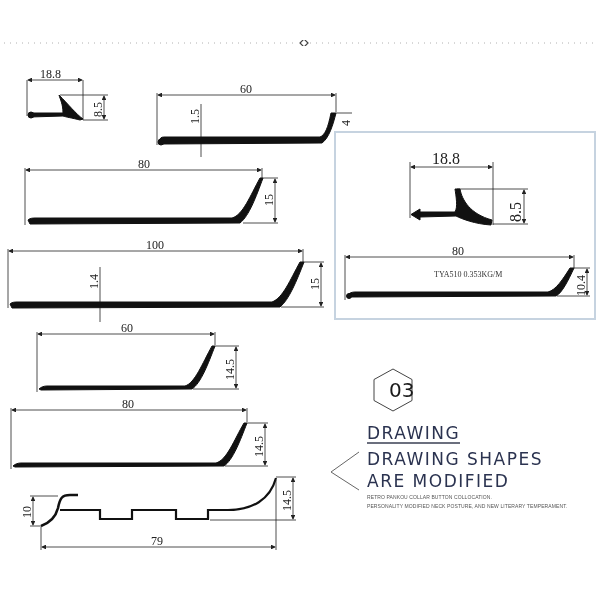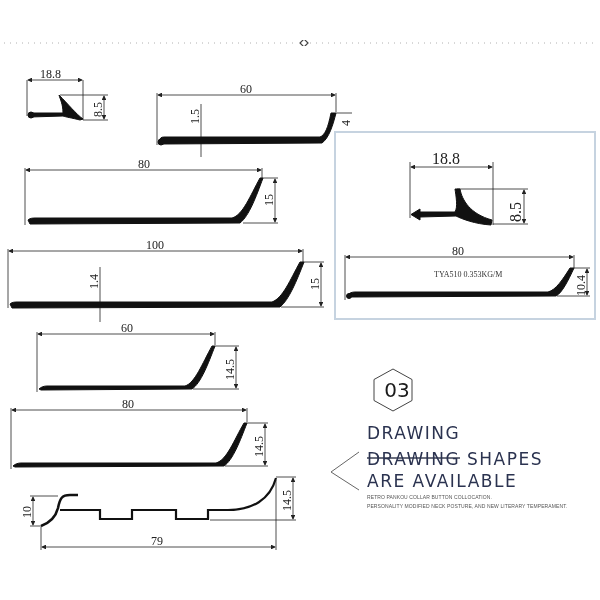--- a/index.html
+++ b/index.html
@@ -7,22 +7,22 @@
     .abs { position: absolute; }
     .divider { left: 0; top: 40px; width: 600px; height: 6px; }
     svg.drawing { position: absolute; left: 0; top: 0; width: 600px; height: 600px; }
     .dim-text { font-family: "Liberation Serif", serif; font-size: 12px; fill: #222; }
     .dim-text-lg { font-family: "Liberation Serif", serif; font-size: 16px; fill: #222; }
     .spec-text { font-family: "Liberation Serif", serif; font-size: 8px; fill: #333; }
     .line { stroke: #222; stroke-width: 0.8; fill: none; }
     .profile { fill: #111; stroke: #111; }
     .highlight-box { left: 334px; top: 131px; width: 262px; height: 189px; border: 2px solid #c6d3e0; box-sizing: border-box; background: rgba(255,255,255,0.0); }
     .badge { left: 372px; top: 368px; width: 42px; height: 44px; }
-    .badge-num { position: absolute; left: 4px; top: 0; width: 42px; height: 44px; line-height: 44px; text-align: center; font-family: "DejaVu Sans", sans-serif; font-size: 20px; color: #1a1a1a; }
-    .title { left: 367px; top: 424px; font-family: "DejaVu Sans", sans-serif; font-size: 17px; letter-spacing: 1.5px; color: #2b3350; padding-bottom: 15px; border-bottom: 2px solid #6b6f7e; line-height: 18px; }
+    .badge-num { position: absolute; left: 17px; top: 0; width: 42px; height: 44px; line-height: 44px; text-align: left; font-family: "DejaVu Sans", sans-serif; font-size: 20px; color: #1a1a1a; }
+    .title { left: 367px; top: 424px; font-family: "DejaVu Sans", sans-serif; font-size: 17px; letter-spacing: 1.5px; color: #2b3350; padding-bottom: 0; border-bottom: 2px solid #6b6f7e; line-height: 18px; }
     .headline { left: 367px; font-family: "DejaVu Sans", sans-serif; font-size: 17px; letter-spacing: 1.5px; color: #2b3350; line-height: 20px; white-space: nowrap; }
     .sub { left: 367px; font-family: "Liberation Sans", sans-serif; font-size: 5px; color: #555; white-space: nowrap; letter-spacing: 0.1px; }
   </style>
 </head>
 <body>
 
 <svg class="abs divider" viewBox="0 0 600 6">
   <line x1="4" y1="3" x2="298" y2="3" stroke="#b0b0b0" stroke-width="1" stroke-dasharray="1 5"></line>
   <line x1="310" y1="3" x2="598" y2="3" stroke="#b0b0b0" stroke-width="1" stroke-dasharray="1 5"></line>
   <path d="M304 -1 L308 3 L304 7 L300 3 Z" fill="#fff" stroke="#444" stroke-width="1.2"></path>
@@ -162,15 +162,15 @@
 
 <div class="abs badge">
   <svg width="42" height="44" viewBox="0 0 42 44" style="position:absolute;left:0;top:0;">
     <polygon points="21,1 40,11.5 40,32.5 21,43 2,32.5 2,11.5" fill="none" stroke="#444" stroke-width="1"></polygon>
   </svg>
   <div class="badge-num">03</div>
 </div>
 
 <div class="abs title">DRAWING</div>
 <div class="abs headline" style="top:449px;">DRAWING SHAPES</div>
-<div class="abs headline" style="top:471px;">ARE AVAILABLE</div>
+<div class="abs headline" style="top:471px;">ARE MODIFIED</div>
 <div class="abs sub" style="top:494px;">RETRO PANKOU COLLAR BUTTON COLLOCATION.</div>
 <div class="abs sub" style="top:503px;">PERSONALITY MODIFIED NECK POSTURE, AND NEW LITERARY TEMPERAMENT.</div>
 
 </body></html>

